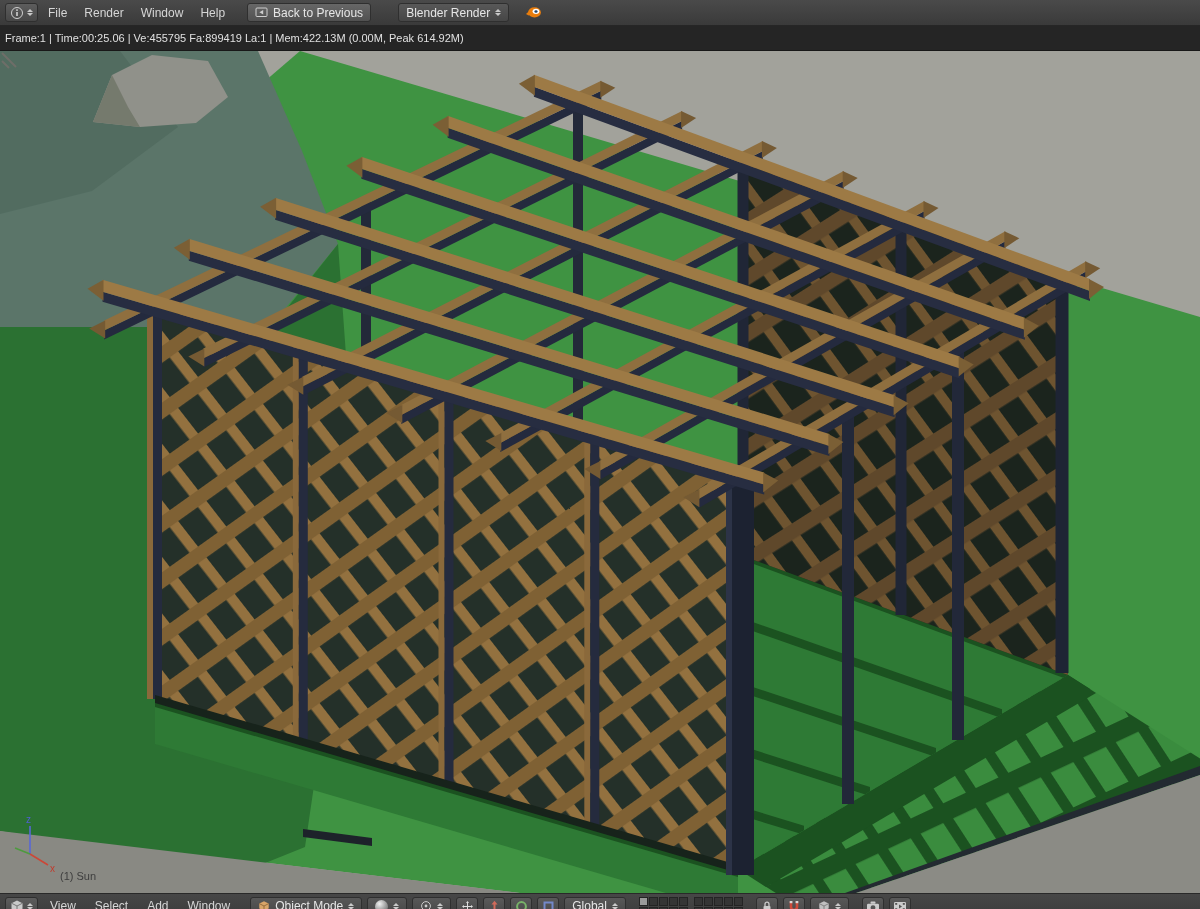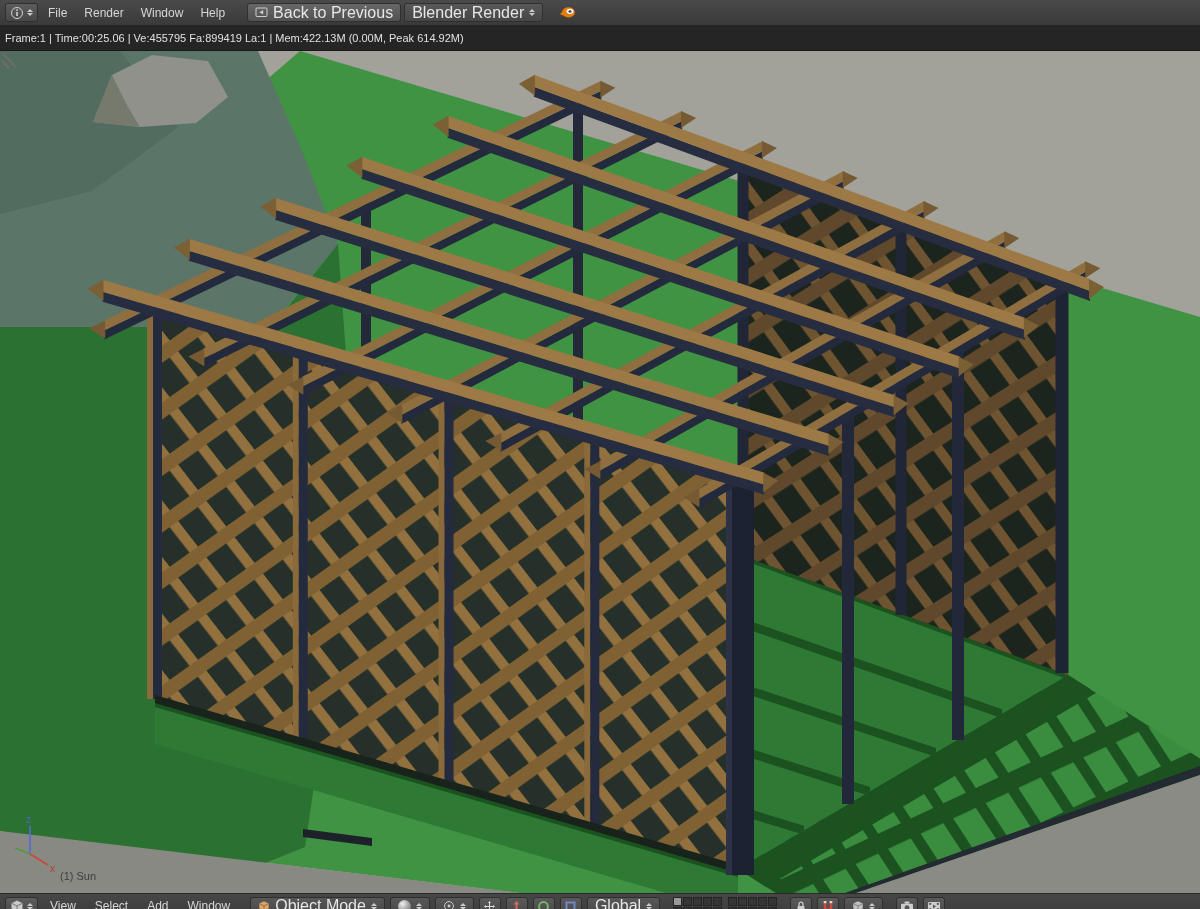--- a/index.html
+++ b/index.html
@@ -1,30 +1,30 @@
 <!DOCTYPE html>
 <html><head>
 <meta charset="utf-8">
 <style>
 *{margin:0;padding:0;box-sizing:border-box}
 html,body{width:1200px;height:909px;overflow:hidden;background:#222;font-family:"Liberation Sans",sans-serif}
 .topbar{height:26px;background:linear-gradient(#4a4a4a,#3a3a3a);border-bottom:1px solid #262626;display:flex;align-items:center;gap:3px;padding:2px 5px}
 .menu{color:#d6d6d6;font-size:12px;padding:0 7px;cursor:default;white-space:nowrap}
-.btn,.dd,.edbtn{height:19px;display:flex;align-items:center;gap:5px;background:linear-gradient(#676767,#515151);border:1px solid #2f2f2f;border-radius:3px;color:#e6e6e6;font-size:16px;padding:0 7px;white-space:nowrap}
+.btn,.dd,.edbtn{height:19px;display:flex;align-items:center;gap:5px;background:linear-gradient(#676767,#515151);border:1px solid #2f2f2f;border-radius:3px;color:#e6e6e6;font-size:12px;padding:0 7px;white-space:nowrap}
 .dd{background:linear-gradient(#585858,#464646)}
 .edbtn{padding:0 4px;gap:3px;background:linear-gradient(#5d5d5d,#474747)}
 .arr{display:flex;flex-direction:column;gap:1px}
 .arr b{display:block;width:0;height:0;border-left:3px solid transparent;border-right:3px solid transparent}
 .arr b.u{border-bottom:3px solid #c9c9c9}
 .arr b.d{border-top:3px solid #c9c9c9}
 .stats{color:#b6b6b6;font-size:11.5px;margin-left:8px;white-space:nowrap}
 .statsbar{height:25px;background:#252525;color:#e0e0e0;font-size:11px;display:flex;align-items:center;padding:0 5px;border-bottom:1px solid #181818;white-space:nowrap}
 .viewport{position:relative;width:1200px;height:842px;background:#a2a29b;display:block}
 .botbar{height:25px;background:linear-gradient(#474747,#3b3b3b);border-top:1px solid #292929;display:flex;align-items:center;gap:5px;padding:0 5px}
-.ml8{margin-left:8px}.ml12{margin-left:12px}.ml24{}
+.ml8{margin-left:8px}.ml12{margin-left:12px}.ml24{margin-left:24px}
 .layers{display:flex;gap:6px;margin:0 8px}
 .lgrid{display:grid;grid-template-columns:repeat(5,9px);grid-template-rows:repeat(2,9px);gap:1px}
 .lay{background:#353535;border:1px solid #242424}
 .lay.on{background:#9a9a9a}
 .icbtn{min-width:22px;height:19px;display:flex;align-items:center;justify-content:center;background:linear-gradient(#5a5a5a,#474747);border:1px solid #2f2f2f;border-radius:3px}
 .sphere{width:13px;height:13px;border-radius:50%;background:radial-gradient(circle at 35% 30%,#f0f0f0,#9a9a9a 55%,#5c5c5c)}
 svg text{font-family:"Liberation Sans",sans-serif}
 .logo{display:flex;align-items:center}
 </style>
 </head>

